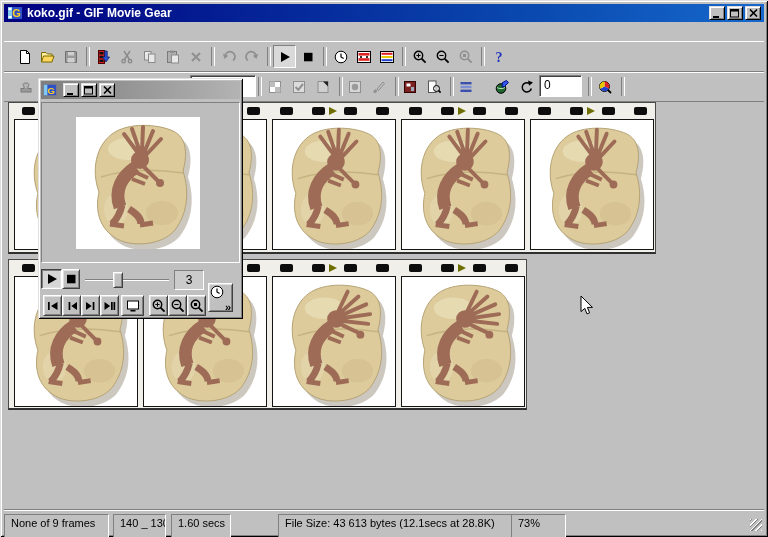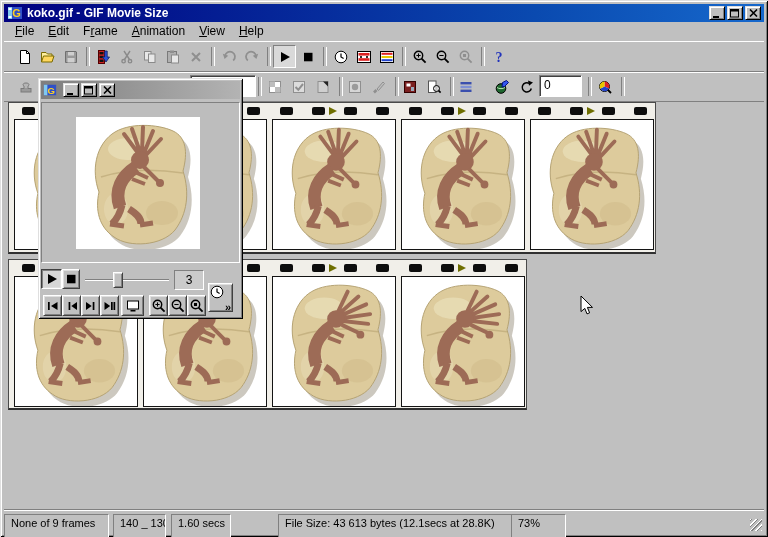--- a/index.html
+++ b/index.html
@@ -133,47 +133,39 @@
   <div class="titlebar">
     <span class="app-icon">
       <svg width="16" height="16" viewBox="0 0 16 16">
           <rect x="1" y="2" width="14" height="12" fill="#3050c8"></rect>
           <rect x="1" y="2" width="4" height="12" fill="#80c8f0"></rect>
           <rect x="1.5" y="3" width="3" height="2" fill="#fff"></rect>
           <rect x="1.5" y="11" width="3" height="2" fill="#fff"></rect>
           <text x="9.5" y="12" font-size="11" font-weight="bold" fill="#ffd020" text-anchor="middle" font-family="Liberation Sans,sans-serif">G</text>
         </svg>
     </span>
-    <span class="title-text">koko.gif - GIF Movie Size</span>
+    <span class="title-text">koko.gif - GIF Movie Gear</span>
     <span class="cap-btn">
         <svg width="10" height="9" viewBox="0 0 10 9">
           <rect x="1" y="7" width="6" height="2" fill="#000"></rect>
         </svg>
       </span>
     <span class="cap-btn">
         <svg width="10" height="9" viewBox="0 0 10 9">
           <rect x="0.5" y="0.5" width="8" height="7.5" fill="none" stroke="#000"></rect>
           <rect x="0.5" y="0.5" width="8" height="2" fill="#000"></rect>
         </svg>
       </span>
     <span class="cap-btn">
         <svg width="9" height="8" viewBox="0 0 9 8">
           <path d="M1 0.5l7 7M8 0.5l-7 7" stroke="#000" stroke-width="1.6"></path>
         </svg>
       </span>
   </div>
 
-  <div class="menubar" id="menu-bar">
-      <div class="menu-item"><u>F</u>ile</div>
-      <div class="menu-item"><u>E</u>dit</div>
-      <div class="menu-item">F<u>r</u>ame</div>
-      <div class="menu-item"><u>A</u>nimation</div>
-      <div class="menu-item"><u>V</u>iew</div>
-      <div class="menu-item"><u>H</u>elp</div>
-    </div>
 
   <div class="toolbar" id="toolbar-main">
       <div class="tbtn">
         <svg width="16" height="16" viewBox="0 0 16 16">
           <path d="M3.5 1.5h6l3 3v10h-9z" fill="#fff" stroke="#000"></path>
           <path d="M9.5 1.5v3h3" fill="none" stroke="#000"></path>
         </svg>
       </div>
       <div class="tbtn">
         <svg width="16" height="16" viewBox="0 0 16 16">

